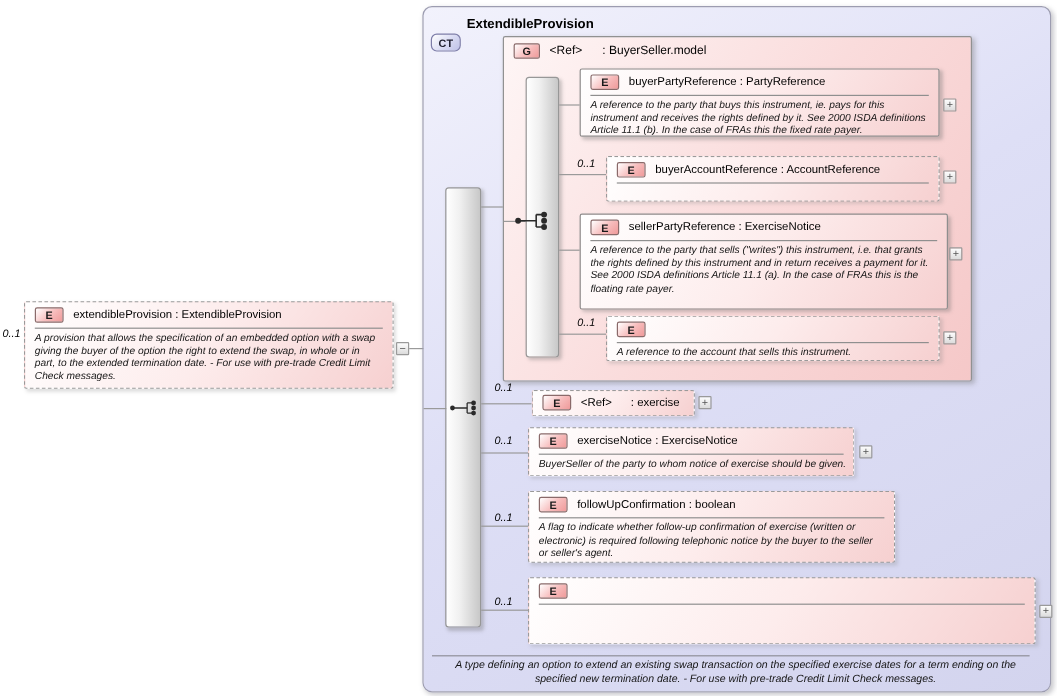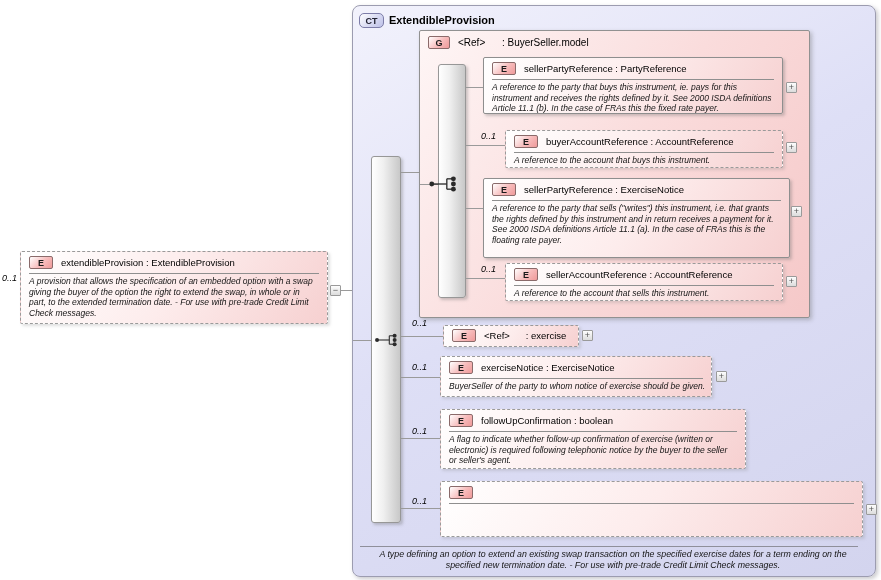--- a/index.html
+++ b/index.html
@@ -91,21 +91,21 @@
       <span class="ebox-label">extendibleProvision : ExtendibleProvision</span>
     </div>
     <div class="ebox-sep"></div>
     <div class="ebox-ann">A provision that allows the specification of an embedded option with a swap giving the buyer of the option the right to extend the swap, in whole or in part, to the extended termination date. - For use with pre-trade Credit Limit Check messages.</div>
   </div>
 
   <div class="pmbox" style="left:330px; top:285px;">−</div>
   <div class="hline" style="left:341px; top:290px; width:12px;"></div>
 
   <div id="ct-container" style="left:352px; top:5px; width:524px; height:572px;">
-    <span class="badge-ct" style="left:6px; top:7px;">CT</span>
+    <span class="badge-ct" style="left:6px; top:22px;">CT</span>
     <span id="ct-title">ExtendibleProvision</span>
   </div>
 
   <div class="hline" style="left:353px; top:340px; width:20px;"></div>
 
   <div class="seqbar" style="left:371px; top:156px; height:367px;"></div>
   <svg class="seqicon" style="left:374px; top:331px;" width="26" height="18" viewBox="0 0 34 18">
     <circle cx="4" cy="9" r="2.6" fill="#2a2a2a"></circle>
     <line x1="4" y1="9" x2="20" y2="9" stroke="#2a2a2a" stroke-width="1.4"></line>
     <line x1="20" y1="3.5" x2="20" y2="14.5" stroke="#2a2a2a" stroke-width="1.4"></line>
@@ -143,53 +143,51 @@
   </svg>
 
   <div class="hline" style="left:466px; top:87px; width:17px;"></div>
   <div class="hline" style="left:466px; top:145px; width:39px;"></div>
   <div class="hline" style="left:466px; top:208px; width:17px;"></div>
   <div class="hline" style="left:466px; top:278px; width:39px;"></div>
 
   <div class="ebox" style="left:483px; top:57px; width:300px; height:57px;">
     <div class="ebox-head">
       <span class="badge-e">E</span>
-      <span class="ebox-label">sellerPartyReference : PartyReference</span>
+      <span class="ebox-label">buyerPartyReference : PartyReference</span>
     </div>
     <div class="ebox-sep"></div>
     <div class="ebox-ann">A reference to the party that buys this instrument, ie. pays for this instrument and receives the rights defined by it. See 2000 ISDA definitions Article 11.1 (b). In the case of FRAs this the fixed rate payer.</div>
   </div>
   <div class="pmbox" style="left:786px; top:82px;">+</div>
 
   <span class="card" style="left:481px; top:131px;">0..1</span>
   <div class="ebox dashed" style="left:505px; top:130px; width:278px; height:38px;">
     <div class="ebox-head">
       <span class="badge-e">E</span>
       <span class="ebox-label">buyerAccountReference : AccountReference</span>
     </div>
     <div class="ebox-sep"></div>
-    <div class="ebox-ann nowrap">A reference to the account that buys this instrument.</div>
   </div>
   <div class="pmbox" style="left:786px; top:142px;">+</div>
 
   <div class="ebox" style="left:483px; top:178px; width:307px; height:80px;">
     <div class="ebox-head">
       <span class="badge-e">E</span>
       <span class="ebox-label">sellerPartyReference : ExerciseNotice</span>
     </div>
     <div class="ebox-sep"></div>
     <div class="ebox-ann">A reference to the party that sells ("writes") this instrument, i.e. that grants the rights defined by this instrument and in return receives a payment for it. See 2000 ISDA definitions Article 11.1 (a). In the case of FRAs this is the floating rate payer.</div>
   </div>
   <div class="pmbox" style="left:791px; top:206px;">+</div>
 
   <span class="card" style="left:481px; top:264px;">0..1</span>
   <div class="ebox dashed" style="left:505px; top:263px; width:278px; height:38px;">
     <div class="ebox-head">
       <span class="badge-e">E</span>
-      <span class="ebox-label">sellerAccountReference : AccountReference</span>
     </div>
     <div class="ebox-sep"></div>
     <div class="ebox-ann nowrap">A reference to the account that sells this instrument.</div>
   </div>
   <div class="pmbox" style="left:786px; top:276px;">+</div>
 
   <span class="card" style="left:412px; top:318px;">0..1</span>
   <div class="ebox dashed" style="left:443px; top:325px; width:136px; height:22px;">
     <div class="ebox-head" style="padding-top:3px;">
       <span class="badge-e">E</span>

